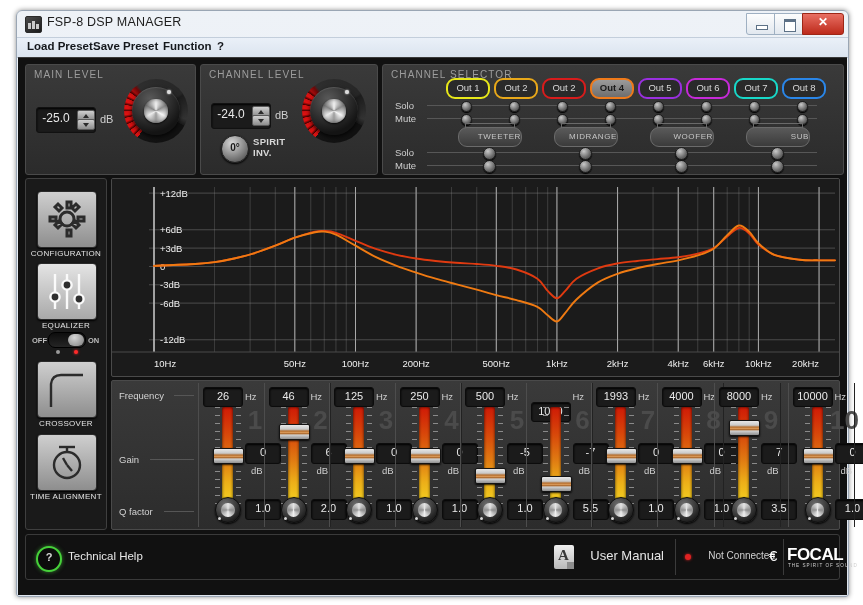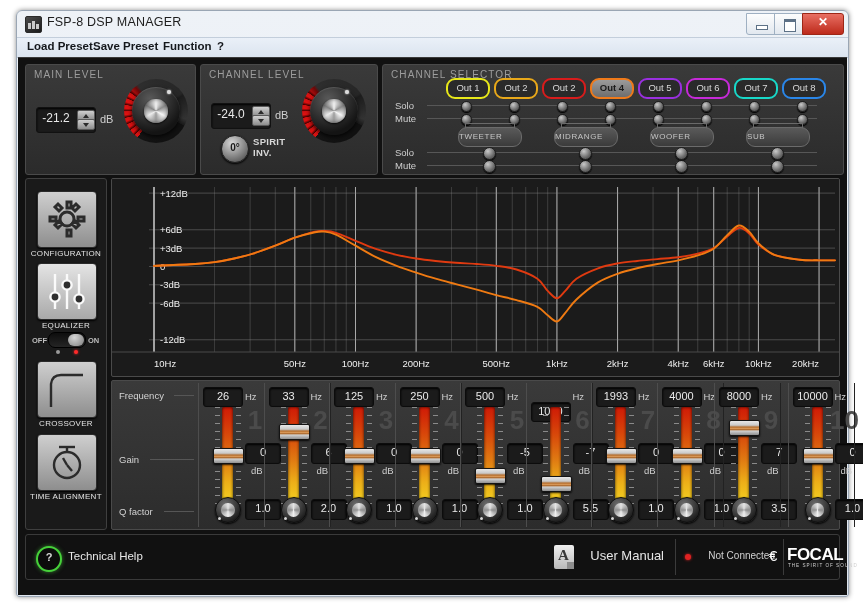--- a/index.html
+++ b/index.html
@@ -111,21 +111,21 @@
   .outbtn.sel{background:linear-gradient(180deg,#9b9b9b,#6e6e6e);}
   .outbtn.sel span{color:#1a1a1a;font-weight:bold;}
   .smlabel{position:absolute;font-size:9.5px;color:#cfcfcf;}
   .smline{position:absolute;height:1px;background:#575757;}
   .led{position:absolute;width:9px;height:9px;border-radius:50%;
       background:radial-gradient(circle at 35% 30%,#c9c9c9,#6a6a6a 60%,#3c3c3c);
       border:1px solid #1d1d1d;box-shadow:0 1px 1px #000;}
   .led.big{width:11px;height:11px;}
   .grpbtn{position:absolute;width:62px;height:18px;border-radius:9px;
       background:linear-gradient(180deg,#5a5a5a,#3b3b3b);border:1px solid #6b6b6b;}
-  .grpbtn span{position:absolute;left:0;right:0;top:4px;text-align:left;font-size:8px;color:#c6c6c6;letter-spacing:.6px;}
+  .grpbtn span{position:absolute;left:0;right:0;top:4px;text-align:right;font-size:8px;color:#c6c6c6;letter-spacing:.6px;}
   .bracket{position:absolute;border:1px solid #6a6a6a;border-bottom:none;height:8px;}
 
   
   #sidebar{position:absolute;left:7px;top:120px;width:80px;height:350px;
       background:#1a1a1a;border:1px solid #3f3f3f;border-radius:3px;}
   .navbtn{position:absolute;left:11px;width:58px;height:55px;border-radius:4px;
       background:linear-gradient(180deg,#cfcfcf,#8e8e8e);border:1px solid #2a2a2a;
       box-shadow:0 1px 2px #000;}
   .navlbl{position:absolute;left:0;width:80px;text-align:center;font-size:8px;color:#e2e2e2;letter-spacing:.3px;}
   .toggle{position:absolute;left:22px;width:36px;height:14px;border-radius:7px;
@@ -216,21 +216,21 @@
     <div class="mi">Save Preset</div>
     <div class="mi">Function</div>
     <div class="mi">?</div>
   </div>
 
   <div id="app">
 
     <div class="panel" id="p-main">
       <div class="panel-title">MAIN LEVEL</div>
       <div class="spin" style="left:10px;top:42px;width:58px;height:24px;">
-        <div class="val">-21.2</div>
+        <div class="val">-25.0</div>
         <div class="arrows">
           <div class="ar up">
               <b></b>
             </div>
           <div class="ar dn">
               <b></b>
             </div>
         </div>
       </div>
       <div class="unit" style="left:74px;top:48px;">dB</div>
@@ -542,21 +542,21 @@
             <div class="qknob" style="left:16px;top:114px;">
               <div class="qc"></div>
               <div class="qd"></div>
             </div>
             <div class="numbox" style="left:46px;top:116px;width:34px;height:19px;">
               <span>1.0</span>
             </div>
           </div>
           <div class="band" style="left: 151.5px; width: 65px;">
             <div class="numbox" style="left:4px;top:4px;width:38px;height:18px;">
-              <span>33</span>
+              <span>46</span>
             </div>
             <div class="bunit" style="left:46px;top:8px;">Hz</div>
             <div class="bandno">2</div>
             <div class="slot"></div>
             <div class="ticks" style="left:16px;">
               <i style="top: 0px;"></i>
               <i style="top: 8px;"></i>
               <i style="top: 16px;"></i>
               <i style="top: 24px;"></i>
               <i style="top: 32px;"></i>

